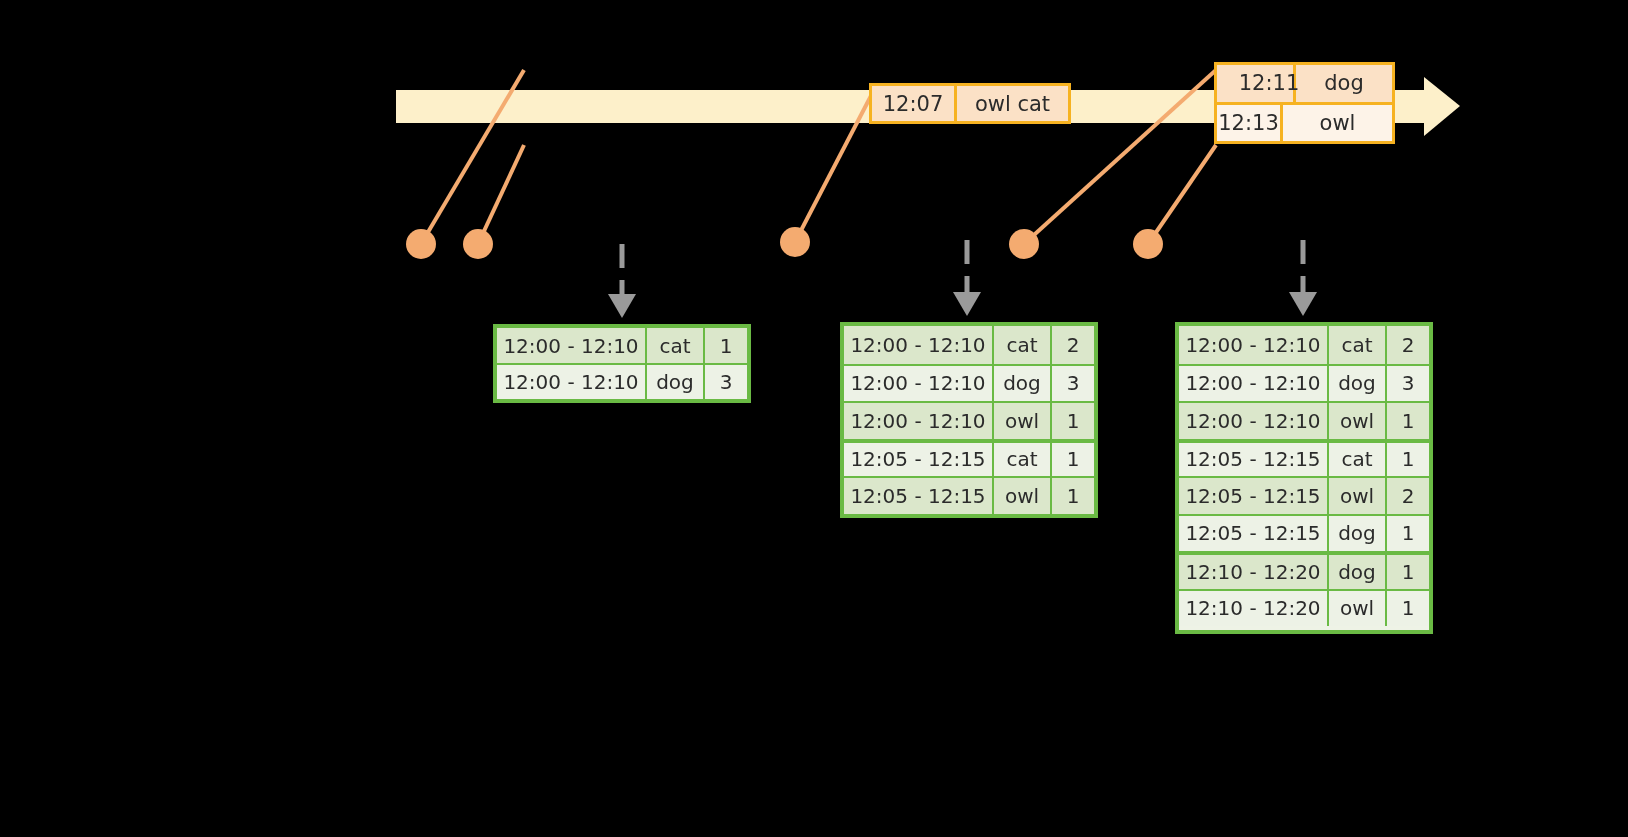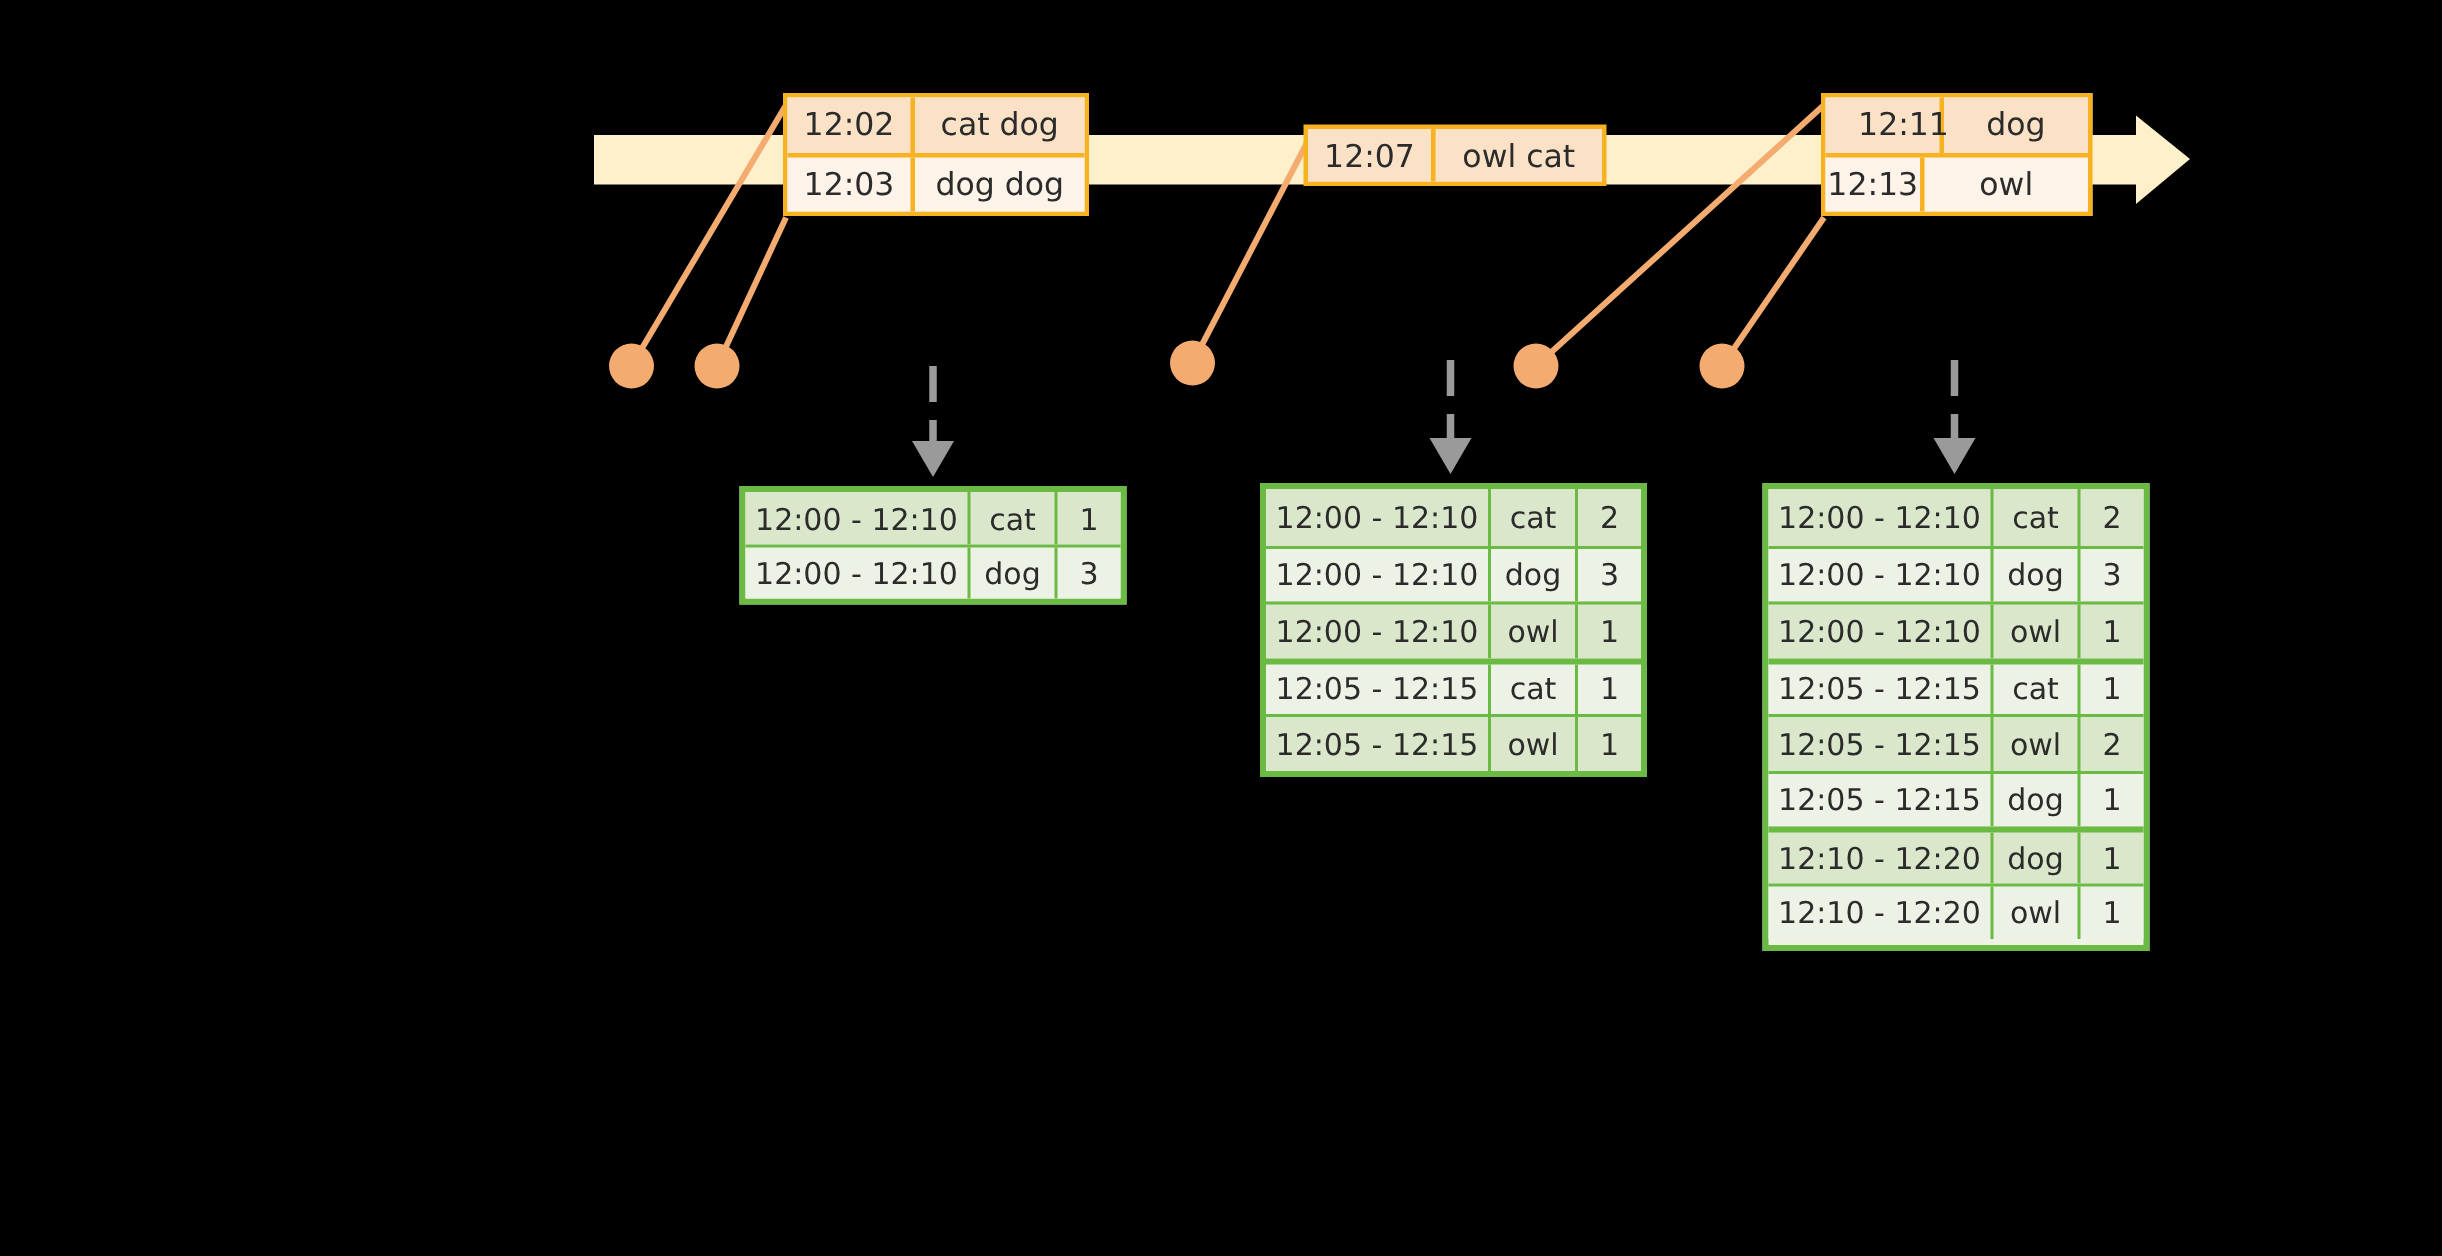--- a/index.html
+++ b/index.html
@@ -156,30 +156,20 @@
       <polygon points="608,294 636,294 622,318" stroke="none"></polygon>
 
       <line x1="967" y1="240" x2="967" y2="294" stroke-dasharray="24 12"></line>
       <polygon points="953,292 981,292 967,316" stroke="none"></polygon>
 
       <line x1="1303" y1="240" x2="1303" y2="294" stroke-dasharray="24 12"></line>
       <polygon points="1289,292 1317,292 1303,316" stroke="none"></polygon>
     </g>
   </svg>
 
-  <div class="event-box" style="left:522px; top:62px; width:204px; height:82px;">
-    <div class="event-row shade-a">
-      <div class="event-time" style="width:85px;">12:02</div>
-      <div class="event-words">cat dog</div>
-    </div>
-    <div class="event-row shade-b">
-      <div class="event-time" style="width:85px;">12:03</div>
-      <div class="event-words">dog dog</div>
-    </div>
-  </div>
 
   <div class="event-box" style="left:869px; top:83px; width:202px; height:41px;">
     <div class="event-row shade-a">
       <div class="event-time" style="width:85px;">12:07</div>
       <div class="event-words">owl cat</div>
     </div>
   </div>
 
   <div class="event-box" style="left:1214px; top:62px; width:181px; height:82px;">
     <div class="event-row shade-a">

